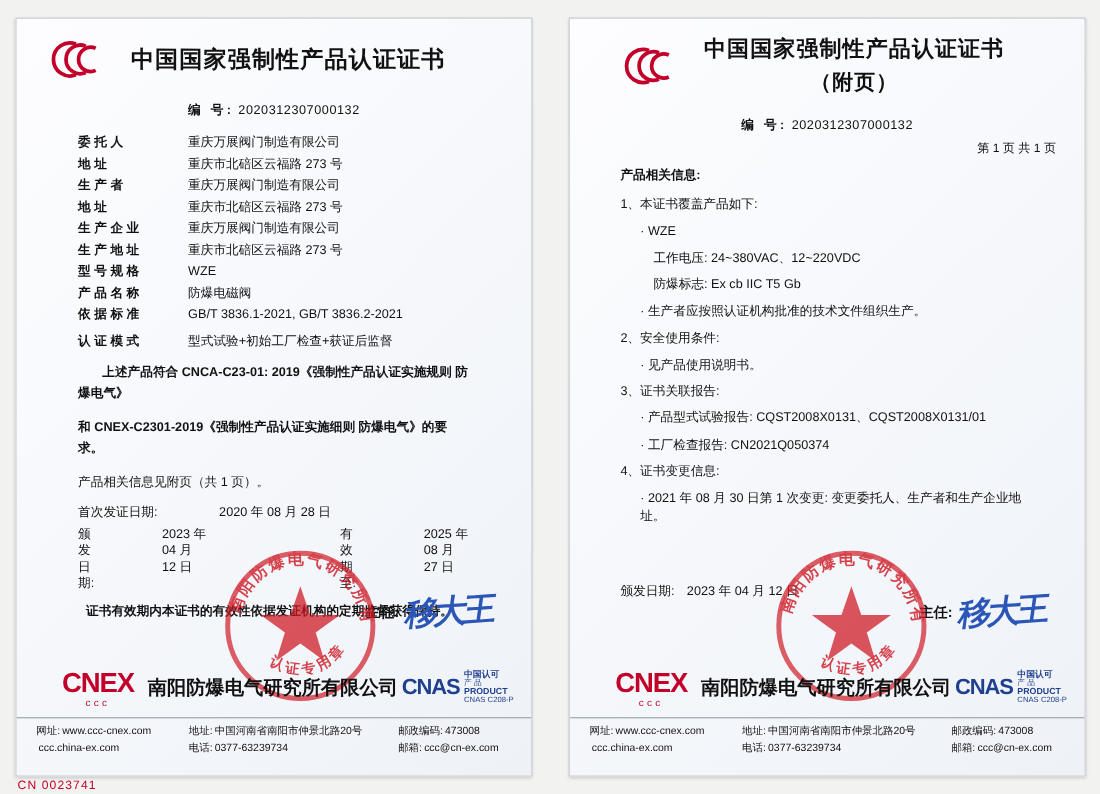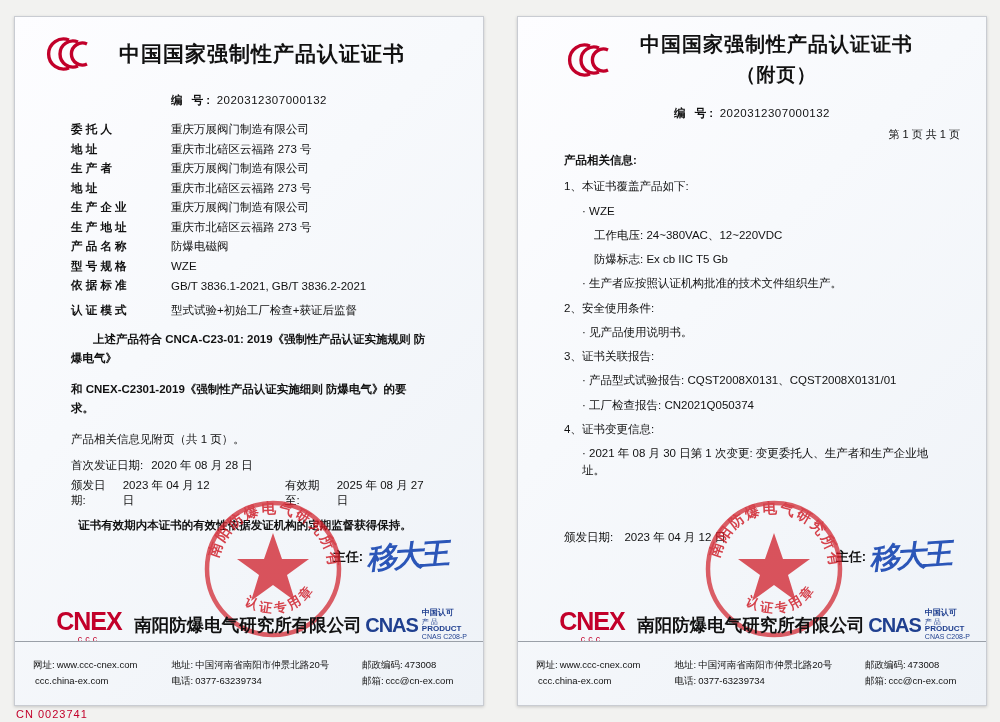--- a/index.html
+++ b/index.html
@@ -69,21 +69,21 @@
 
   .para{
     margin:12px 56px 0 56px;font-size:11.5px;line-height:1.65;color:#111;
   }
   .para.bold{font-weight:bold;text-indent:22px;}
   .para.bold2{font-weight:bold;text-indent:0;}
   .para.normal{text-indent:0;}
   .dates{
     margin:9px 56px 0 56px;font-size:11.5px;color:#111;
   }
-  .dates .row{display:flex;margin-bottom:5px;}
+  .dates .row{display:flex;margin-bottom:5px;gap:48px;}
   .dates .row .c2{margin-left:72px;}
   .notice{
     margin:10px 56px 0 48px;font-size:11.5px;font-weight:bold;color:#111;text-align:center;
   }
 
   
   .rinfo{margin:10px 40px 0 46px;font-size:11.5px;color:#111;line-height:1.5;}
   .rinfo .ttl{font-weight:bold;margin-bottom:9px;}
   .rinfo .item{margin-bottom:7px;}
   .rinfo .sub{margin:0 0 7px 18px;}
@@ -139,21 +139,21 @@
   .cnas .blk .cn{font-size:8px;color:#1f3f8f;font-weight:bold;}
   .cnas .blk .p1{font-size:7px;color:#1f3f8f;}
   .cnas .blk .p2{font-size:8px;color:#1f3f8f;font-weight:bold;}
   .cnas .blk .p3{font-size:7px;color:#1f3f8f;}
 
   
   .footer{
     position:absolute;left:0;right:0;bottom:0;height:48px;
     border-top:1px solid #9aa0a8;
     display:flex;font-size:9.5px;color:#111;
-    padding-top:15px;
+    padding-top:4px;
     background:transparent;
   }
   .fcol{padding:0 6px;line-height:1.65;}
   .fcol.a{margin-left:12px;width:132px;}
   .fcol.b{width:186px;}
   .fcol.c{width:120px;}
   .fcol .ln{display:flex;}
   .fcol .k{flex:0 0 auto;}
   .fcol .v{margin-left:2px;}
 
@@ -220,29 +220,29 @@
       <div class="fval">重庆万展阀门制造有限公司</div>
     </div>
     <div class="frow">
       <div class="flabel">
           <span>生 产 地 址</span>
         </div>
       <div class="fval">重庆市北碚区云福路 273 号</div>
     </div>
     <div class="frow">
       <div class="flabel">
+          <span>型 号 规 格</span>
+        </div>
+      <div class="fval">WZE</div>
+    </div>
+    <div class="frow">
+      <div class="flabel">
           <span>产 品 名 称</span>
         </div>
       <div class="fval">防爆电磁阀</div>
-    </div>
-    <div class="frow">
-      <div class="flabel">
-          <span>型 号 规 格</span>
-        </div>
-      <div class="fval">WZE</div>
     </div>
     <div class="frow">
       <div class="flabel">
           <span>依 据 标 准</span>
         </div>
       <div class="fval">GB/T 3836.1-2021, GB/T 3836.2-2021</div>
     </div>
     <div class="frow gap">
       <div class="flabel">
           <span>认 证 模 式</span>

